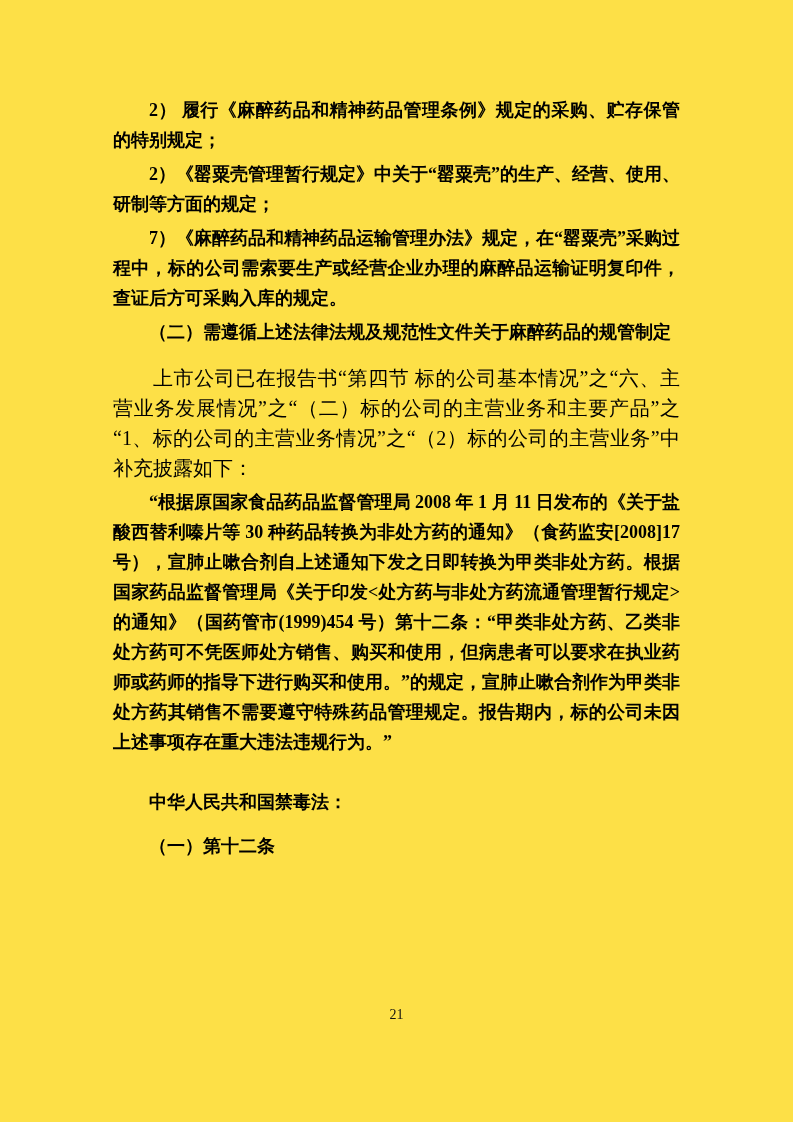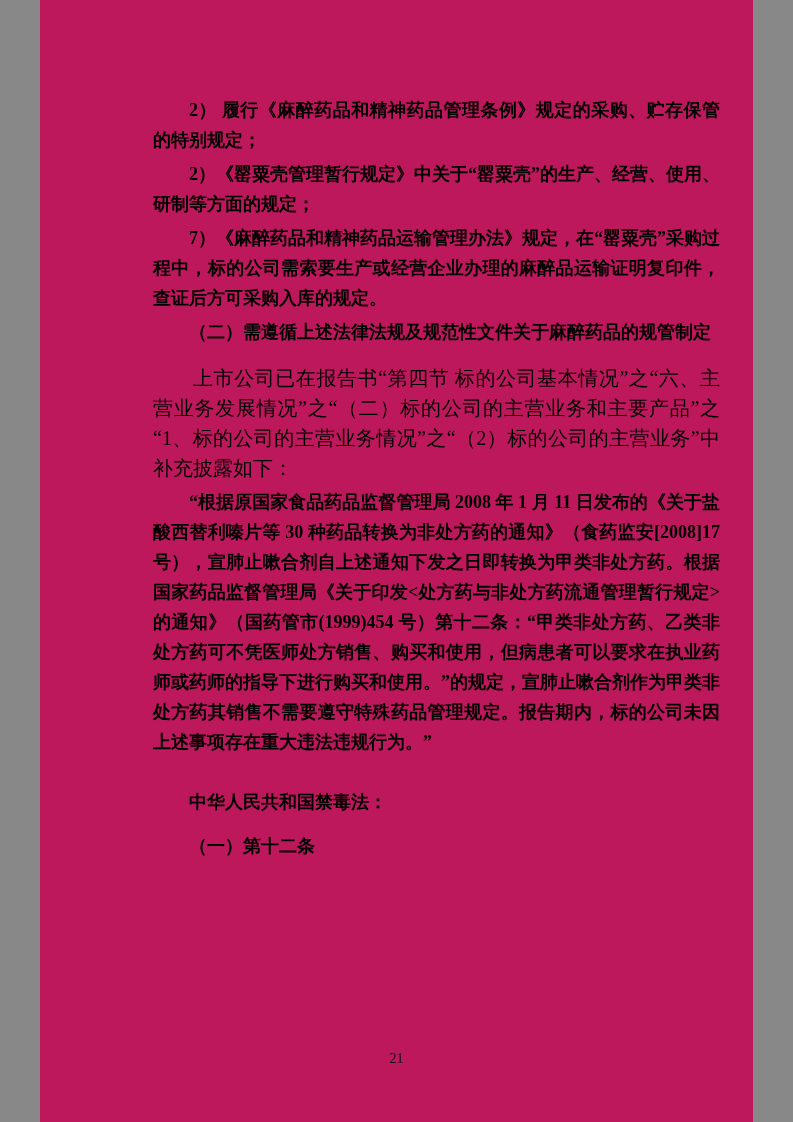--- a/index.html
+++ b/index.html
@@ -1,23 +1,23 @@
 <!DOCTYPE html>
 <html lang="zh"><head>
 <meta charset="utf-8">
 <title>Document Page</title>
 <style>
   * { box-sizing: border-box; margin: 0; padding: 0; }
   html, body { background: #888; }
   .page {
     position: relative;
-    width: 713px;
+    width: 793px;
     height: 1122px;
     margin: 0 auto;
-    background: #be185d;
+    background: #fde047;
     color: #000;
     overflow: hidden;
   }
   .content {
     position: absolute;
     top: 95px;
     left: 113px;
     width: 567px;
   }
   
@@ -47,21 +47,21 @@
     font-size: 18px;
     line-height: 30px;
     text-indent: 2em;
     margin: 0;
   }
   .heading-section2 { margin: 2px 0 16px 0; }
   .heading-lawyer   { margin: 30px 0 14px 0; }
   .heading-proc     { margin: 0 0 8px 0; }
   .page-footer {
     position: absolute;
-    top: 1050px;
+    top: 1006px;
     left: 0;
     width: 100%;
     text-align: center;
     font-family: "Liberation Serif", "DejaVu Serif", serif;
     font-size: 14px;
     line-height: 18px;
     color: #111;
   }
 </style>
 </head>

